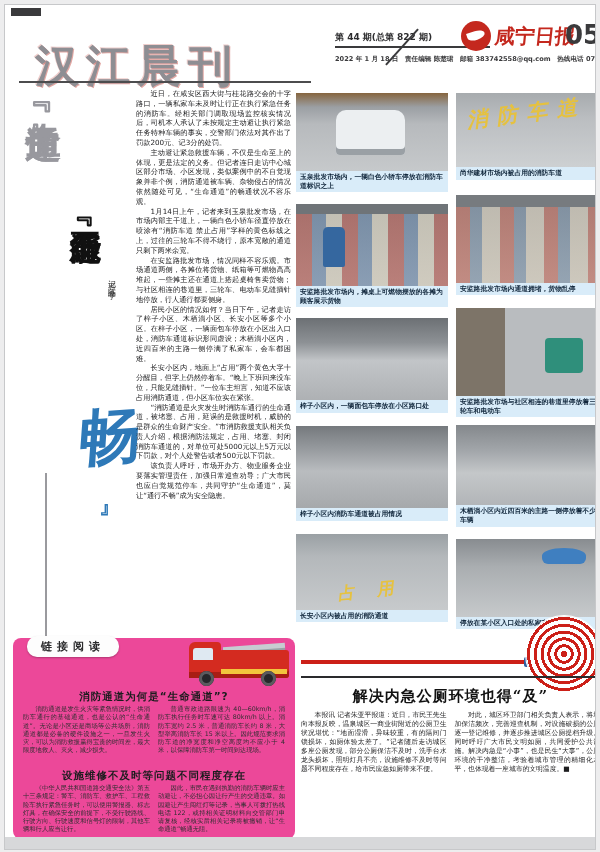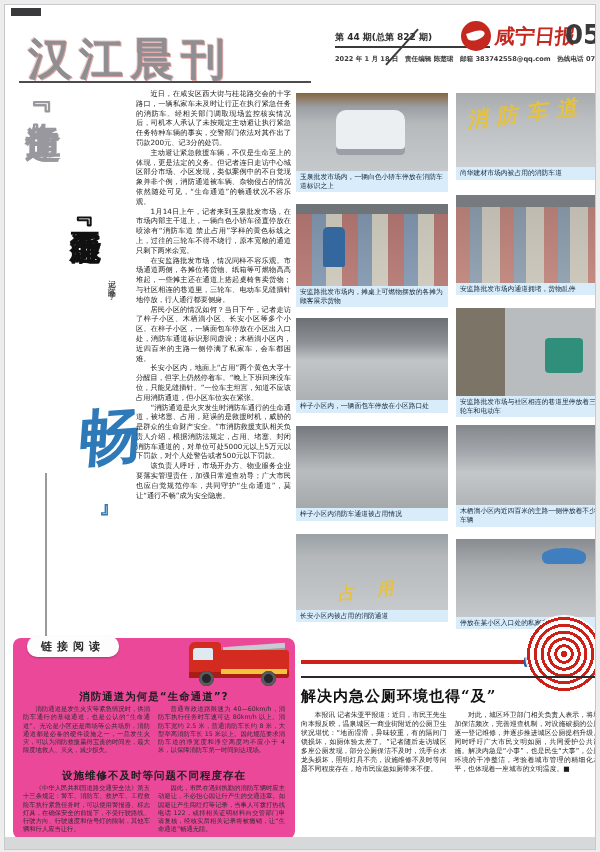--- a/index.html
+++ b/index.html
@@ -3,21 +3,21 @@
 <meta charset="utf-8">
 <style>
   html,body{margin:0;padding:0;}
   body{width:600px;height:852px;position:relative;background:#ededee;
        font-family:"DejaVu Sans","Liberation Sans",sans-serif;overflow:hidden;}
   .page{position:absolute;left:4px;top:4px;width:590px;height:844px;background:#ffffff;
         border:1px solid #c7c8ca;overflow:hidden;}
   .corner-mark{position:absolute;left:6px;top:3px;width:30px;height:8px;background:#3a3a3c;}
 
   
-  .masthead{position:absolute;left:14px;top:16px;margin:9px;font-size:44px;font-weight:bold;
+  .masthead{position:absolute;left:14px;top:16px;margin:16px;font-size:44px;font-weight:bold;
             letter-spacing:7px;color:#8e8e93;
             text-shadow:1px 1px 0 rgba(190,60,50,.45),-1px -1px 0 rgba(190,60,50,.25);}
   .masthead-rule{position:absolute;left:14px;top:76px;width:292px;height:2px;background:#4c4c4e;}
   .issue{position:absolute;left:330px;top:26px;font-size:9px;font-weight:bold;color:#2c2c2e;}
   .issue-rule{position:absolute;left:330px;top:41px;width:155px;height:2px;background:#3a3a3c;}
   .issue-slash{position:absolute;left:396px;top:18px;width:2px;height:48px;background:#3a3a3c;
                transform:rotate(42deg);}
   .dateline{position:absolute;left:330px;top:50px;width:262px;font-size:6.6px;font-weight:bold;
             color:#3a3a3c;white-space:nowrap;overflow:hidden;}
   .logo{position:absolute;left:456px;top:16px;width:30px;height:30px;border-radius:50%;
@@ -45,21 +45,21 @@
   .article-col p{margin:0;font-size:7.2px;line-height:9.8px;text-align:justify;color:#1b1b1d;
                  text-indent:2em;}
 
   
   .photos{position:absolute;top:88px;display:flex;flex-direction:column;}
   .photos-left{left:291px;width:152px;}
   .photos-right{left:451px;width:144px;}
   figure{margin:0;}
   .photo{position:relative;width:100%;overflow:hidden;background:
      linear-gradient(180deg,#8f9398 0%,#a8acb0 28%,#c0c3c6 55%,#b0b3b6 100%);}
-  figcaption{background:#d9ecf9;color:#12283d;font-size:6.8px;font-weight:normal;
+  figcaption{background:#d9ecf9;color:#12283d;font-size:6.8px;font-weight:bold;
              line-height:8.6px;padding:2px 4px;text-align:left;}
   .ph1{background:linear-gradient(180deg,#86653f 0%,#9b9fa3 18%,#b7babd 40%,#c6c9cb 100%);}
   .blob-suv{position:absolute;left:26%;top:22%;width:46%;height:58%;background:#eceff1;
             border-radius:10px 10px 4px 4px;box-shadow:inset 0 -6px 0 #9aa0a5;}
   .ph2{background:linear-gradient(180deg,#6f7478 12%,transparent 12%),
        repeating-linear-gradient(90deg,rgba(178,70,58,.55) 0 16px,rgba(82,118,160,.5) 16px 30px,
        rgba(214,206,186,.65) 30px 46px),linear-gradient(180deg,#9aa0a4 0%,#c3c6c9 100%);}
   .blob-person{position:absolute;left:18%;top:28%;width:14%;height:48%;background:#35679f;
             border-radius:5px 5px 2px 2px;}
   .ph3{background:linear-gradient(180deg,#6c7074 0%,#8d9195 30%,#c2c5c8 52%,#aeb1b4 100%),
@@ -118,21 +118,21 @@
   .truck .stripe{position:absolute;left:32px;bottom:16px;width:66px;height:5px;background:#f2c53d;}
 
   
   .coil{position:absolute;left:521px;top:611px;width:76px;height:76px;border-radius:50%;
         background:repeating-radial-gradient(circle at 50% 50%,#cc2018 0 3px,#ffffff 3px 6.8px);
         box-shadow:0 0 0 1px #fff;}
   .hose-line{position:absolute;left:296px;top:655px;width:238px;height:4px;background:#cc2018;}
   .hose-connector{position:absolute;left:519px;top:652px;width:18px;height:10px;background:#8f1510;
         border-left:4px solid #2e5e9e;border-radius:2px;}
   .black-rule{position:absolute;left:296px;top:671px;width:299px;height:2px;background:#2a2a2c;}
-  .bottom-title{position:absolute;left:296px;top:682px;width:299px;margin:0;
+  .bottom-title{position:absolute;left:296px;top:682px;width:299px;margin:0;text-align:center;
         font-size:15px;font-weight:bold;color:#111;letter-spacing:1px;
         font-family:"DejaVu Serif","Liberation Serif",serif;}
   .bottom-cols{position:absolute;left:296px;top:706px;width:299px;height:127px;display:flex;
         gap:8px;overflow:hidden;}
   .bottom-cols p{margin:0;flex:1;font-size:6.8px;line-height:9px;text-align:justify;color:#1d1d1f;
         text-indent:2em;}
 
   .footer-band{position:absolute;left:0;bottom:0;width:100%;height:12px;background:#d7d8da;}
 </style>
 </head>

